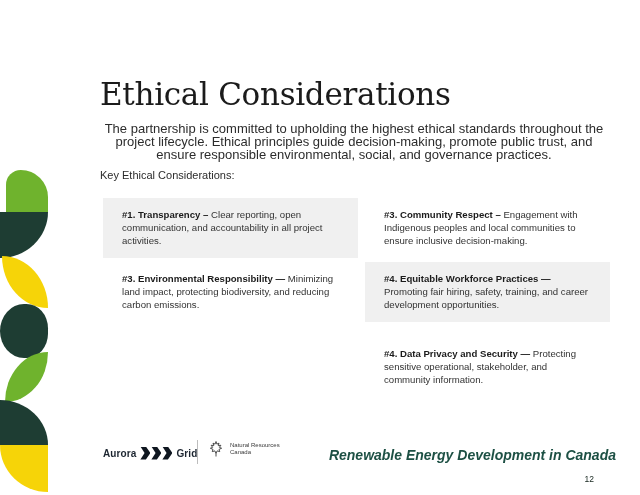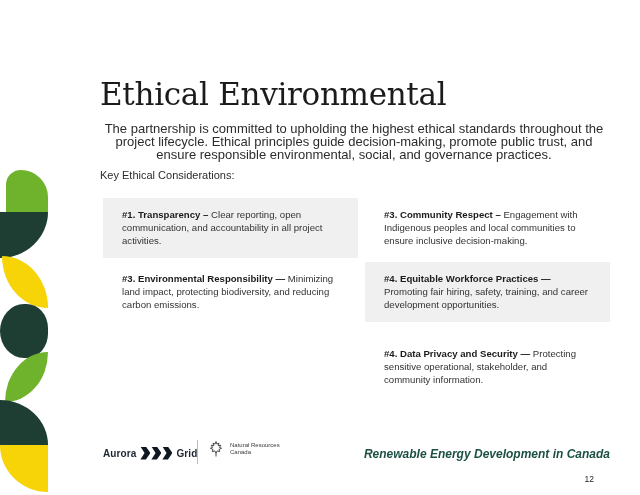--- a/index.html
+++ b/index.html
@@ -50,43 +50,43 @@
   }
   .brand-name{font-size:10px;font-weight:700;color:#1c2530;letter-spacing:0.1px;}
   .chevrons{display:flex;align-items:center;margin:0 4px;gap:1px;}
   .chev{width:10px;height:13px;background:#0f1720;
     clip-path:polygon(0% 0%,55% 0%,100% 50%,55% 100%,0% 100%,42% 50%);}
   .footer-divider{position:absolute;left:197px;top:440px;width:1px;height:24px;background:#bdbdbd;}
   .partner{position:absolute;left:207px;top:440px;display:flex;align-items:center;gap:5px;}
   .partner svg{display:block;}
   .partner-text{font-size:6px;line-height:7.5px;color:#3a3a3a;}
   .tagline{
-    position:absolute;right:30px;top:447px;
-    font-size:12px;font-weight:700;font-style:italic;color:#1d5044;
+    position:absolute;right:24px;top:447px;
+    font-size:14px;font-weight:700;font-style:italic;color:#1d5044;
     white-space:nowrap;
   }
   .page-number{
     position:absolute;right:46px;top:474px;
     font-size:8.5px;font-weight:400;color:#15251d;text-align:right;
   }
 </style>
 </head>
 <body>
 
 <div class="slide">
 
   <div class="decor decor-a"></div>
   <div class="decor decor-b"></div>
   <div class="decor decor-c"></div>
   <div class="decor decor-d"></div>
   <div class="decor decor-e"></div>
   <div class="decor decor-f"></div>
   <div class="decor decor-g"></div>
 
-  <h1 class="title">Ethical Environmental</h1>
+  <h1 class="title">Ethical Considerations</h1>
   <p class="intro">The partnership is committed to upholding the highest ethical standards throughout the project lifecycle. Ethical principles guide decision-making, promote public trust, and ensure responsible environmental, social, and governance practices.</p>
   <p class="subheading">Key Ethical Considerations:</p>
 
   <div class="card col-left row-1 card-gray">
     <p class="card-text"><b>#1. Transparency –</b> <span>Clear reporting, open communication, and accountability in all project activities.</span></p>
   </div>
   <div class="card col-right row-1">
     <p class="card-text"><b>#3. Community Respect –</b> <span>Engagement with Indigenous peoples and local communities to ensure inclusive decision-making.</span></p>
   </div>
   <div class="card col-left row-2">

